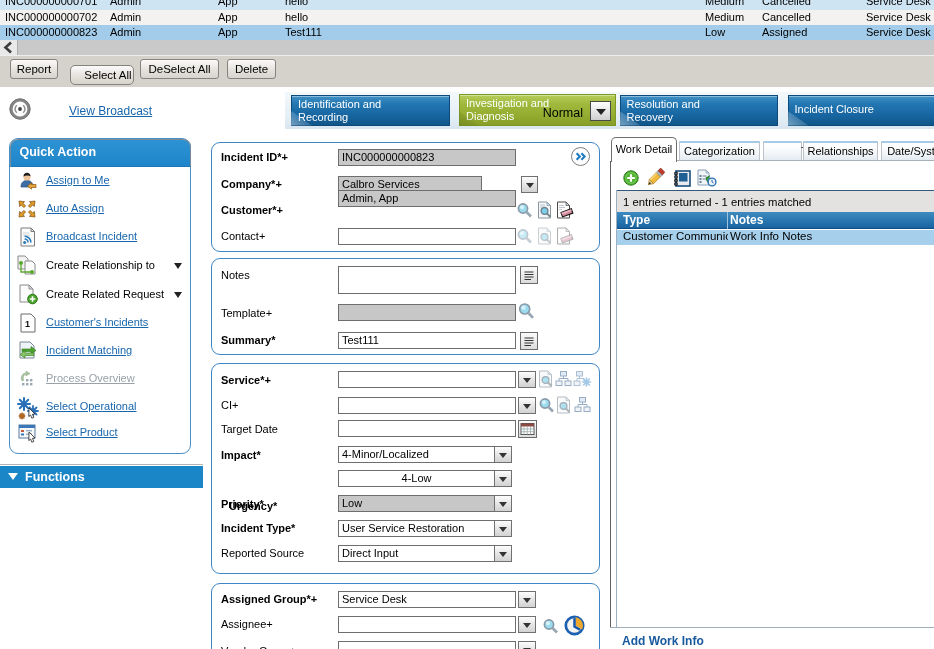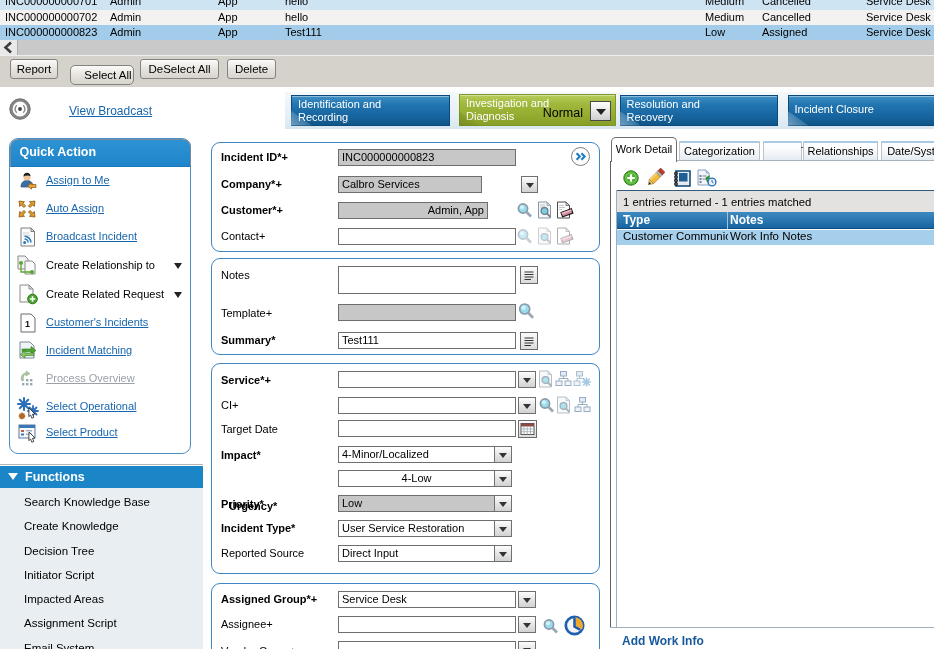--- a/index.html
+++ b/index.html
@@ -199,48 +199,39 @@
       <path d="M11 9 L17 15 L14.5 15.3 L15.8 18.5 L13.8 19.2 L12.6 16 L10.8 17.6 Z" fill="#fff" stroke="#222" stroke-width=".8"></path>
     </svg>
     <div class="qit link" style="left:46px;top:426px;">Select Product</div>
   </div>
 
   <div class="abs" style="left:0;top:464px;width:203px;height:1px;background:#b5b5b5;"></div>
   <div class="abs" style="left:0;top:466px;width:203px;height:22px;background:#1a86c8;">
     <div class="abs" style="left:8px;top:7px;border:5px solid transparent;border-top:7px solid #fff;"></div>
     <div class="abs b" style="left:25px;top:4px;color:#fff;font-size:12.5px;">Functions</div>
   </div>
-  <div class="abs" style="left:0;top:488px;width:203px;height:161px;background:#e9eef2;">
-    <div class="qit" style="left:24px;top:7.5px;font-size:11.5px;">Search Knowledge Base</div>
-    <div class="qit" style="left:24px;top:32px;font-size:11.5px;">Create Knowledge</div>
-    <div class="qit" style="left:24px;top:56.5px;font-size:11.5px;">Decision Tree</div>
-    <div class="qit" style="left:24px;top:80.5px;font-size:11.5px;">Initiator Script</div>
-    <div class="qit" style="left:24px;top:105px;font-size:11.5px;">Impacted Areas</div>
-    <div class="qit" style="left:24px;top:129px;font-size:11.5px;">Assignment Script</div>
-    <div class="qit" style="left:24px;top:153.5px;font-size:11.5px;">Email System</div>
-  </div>
 
   <div class="pnl" style="left:211px;top:142px;width:389px;height:110px;"></div>
   <div class="pnl" style="left:211px;top:258px;width:389px;height:97px;"></div>
   <div class="pnl" style="left:211px;top:363px;width:389px;height:211px;"></div>
   <div class="pnl" style="left:211px;top:583px;width:389px;height:90px;"></div>
   <div id="center-rows">
     
     <div class="lbl b" style="left:221px;top:151px;">Incident ID*+</div>
     <div class="inp ro" style="left:338px;top:149px;width:178px;">INC000000000823</div>
     <div class="abs" style="left:571px;top:147px;width:19px;height:19px;border-radius:50%;background:#fcfcfc;border:1px solid #7e7e7e;box-sizing:border-box;text-align:center;">
       <svg width="17" height="17" viewBox="0 0 17 17">
           <path d="M4.6 5.3 L7.8 8.5 L4.6 11.7 M9.4 5.3 L12.6 8.5 L9.4 11.7" fill="none" stroke="#1e7bc0" stroke-width="2.1"></path>
         </svg>
     </div>
     <div class="lbl b" style="left:221px;top:178px;">Company*+</div>
     <div class="inp ro" style="left:338px;top:176px;width:144px;">Calbro Services</div>
     <div class="ddl" style="left:521px;top:176px;width:17px;"></div>
     <div class="lbl b" style="left:221px;top:204px;">Customer*+</div>
-    <div class="inp ro" style="left:338px;top:202px;width:150px;text-align:right;">Admin, App</div>
+    <div class="inp ro" style="left:338px;top:190px;width:178px;">Admin, App</div>
     <svg class="icon" style="left:516px;top:202px;" width="18" height="17" viewBox="0 0 18 17">
         <circle cx="7" cy="6.5" r="4.6" fill="#9adcee" stroke="#8a9aa8" stroke-width="1.7"></circle>
         <circle cx="6" cy="5.3" r="2" fill="#d6f2f8"></circle>
         <path d="M10.5 10 L15 14.5" stroke="#98a6b2" stroke-width="2.6"></path>
       </svg>
     <svg class="icon" style="left:537px;top:201px;" width="17" height="18" viewBox="0 0 17 18">
         <path d="M1.5 1 L10 1 L13.5 4.5 L13.5 17 L1.5 17 Z" fill="#f4f6f8" stroke="#8a96a0"></path>
         <path d="M10 1 L10 4.5 L13.5 4.5 Z" fill="#c8daea" stroke="#8a96a0" stroke-width=".7"></path>
         <path d="M3 4 L8 4 M3 6 L9 6" stroke="#b0bac2" stroke-width=".8"></path>
         <circle cx="7.5" cy="10" r="3.4" fill="#7ecfe8" stroke="#6a7a88" stroke-width="1.3"></circle>

